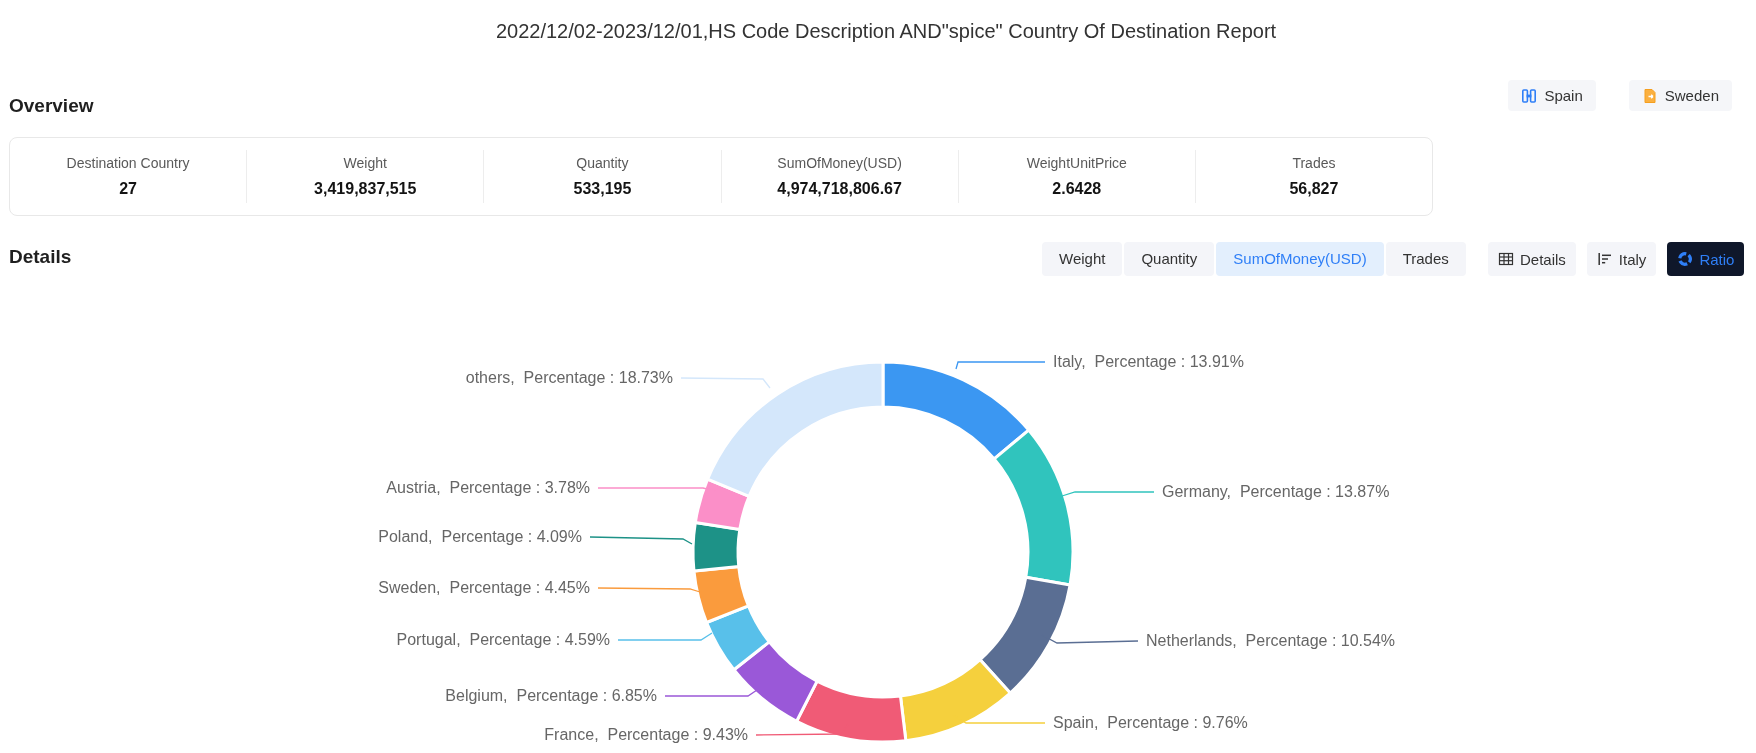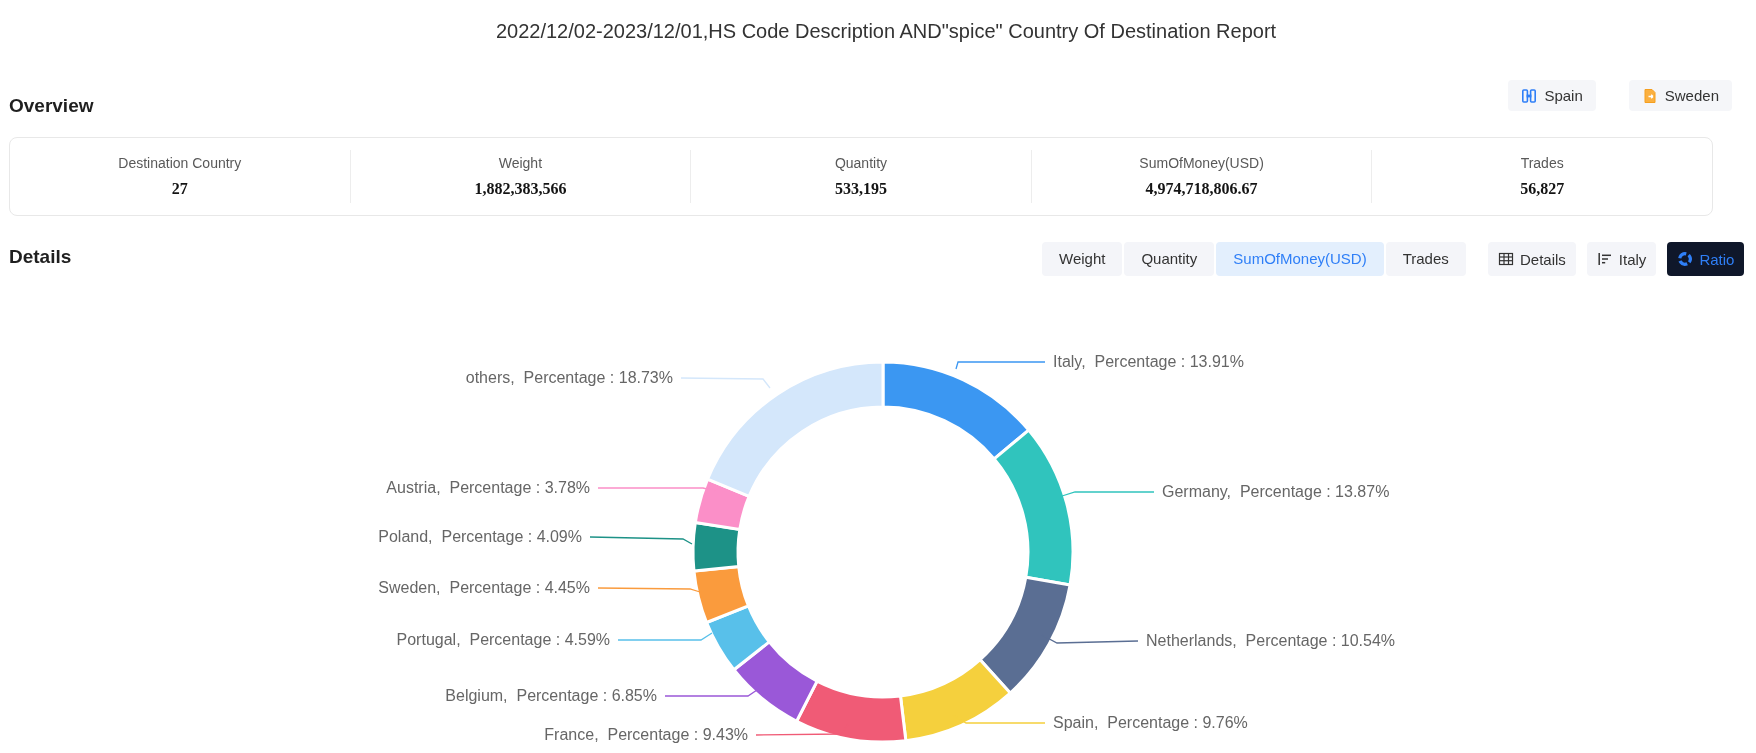--- a/index.html
+++ b/index.html
@@ -19,28 +19,28 @@
   .top-buttons{
     position:absolute;top:80px;right:24px;display:flex;gap:33px;
   }
   .gbtn{
     display:flex;align-items:center;gap:7px;height:31px;padding:0 13px;
     background:#f5f6f9;border:none;border-radius:4px;font-size:15px;color:#333;
     font-family:inherit;cursor:pointer;
   }
   .gbtn svg{display:block;}
   .stats-card{
-    position:absolute;left:9px;top:137px;width:1704px;height:79px;
+    position:absolute;left:9px;top:137px;width:1424px;height:79px;
     border:1px solid #e8e8e8;border-radius:8px;box-sizing:border-box;
     display:flex;align-items:center;background:#fff;
   }
   .stat{flex:1;text-align:center;padding:5px 0;}
   .stat + .stat{border-left:1px solid #ededed;}
   .stat-label{font-size:14px;color:#595959;margin-bottom:9px;}
-  .stat-value{font-size:16px;font-weight:bold;color:#141414;font-family:Liberation Serif, serif;}
+  .stat-value{font-size:16px;font-weight:bold;color:#141414;}
   .metric-tabs{position:absolute;left:1042px;top:242px;display:flex;gap:2px;}
   .tab{
     height:34px;line-height:34px;padding:0 17px;background:#f4f5f9;
     font-size:15px;color:#333;border-radius:4px;cursor:pointer;white-space:nowrap;
   }
   .tab.active{background:#e3effd;color:#2f7ff7;}
   .view-tabs{position:absolute;left:1488px;top:242px;display:flex;gap:11px;}
   .vtab{
     display:flex;align-items:center;gap:6px;height:34px;padding:0 10px;
     background:#f4f5f9;border-radius:4px;font-size:15px;color:#333;cursor:pointer;
@@ -82,29 +82,33 @@
   </button>
 </div>
 
 <div class="stats-card">
   <div class="stat">
     <div class="stat-label">Destination Country</div>
     <div class="stat-value">27</div>
   </div>
   <div class="stat">
     <div class="stat-label">Weight</div>
-    <div class="stat-value">1,882,383,566</div>
+    <div class="stat-value">3,419,837,515</div>
   </div>
   <div class="stat">
     <div class="stat-label">Quantity</div>
     <div class="stat-value">533,195</div>
   </div>
   <div class="stat">
     <div class="stat-label">SumOfMoney(USD)</div>
     <div class="stat-value">4,974,718,806.67</div>
+  </div>
+  <div class="stat">
+    <div class="stat-label">WeightUnitPrice</div>
+    <div class="stat-value">2.6428</div>
   </div>
   <div class="stat">
     <div class="stat-label">Trades</div>
     <div class="stat-value">56,827</div>
   </div>
 </div>
 
 <div class="section-heading details-heading">Details</div>
 
 <div class="metric-tabs">

